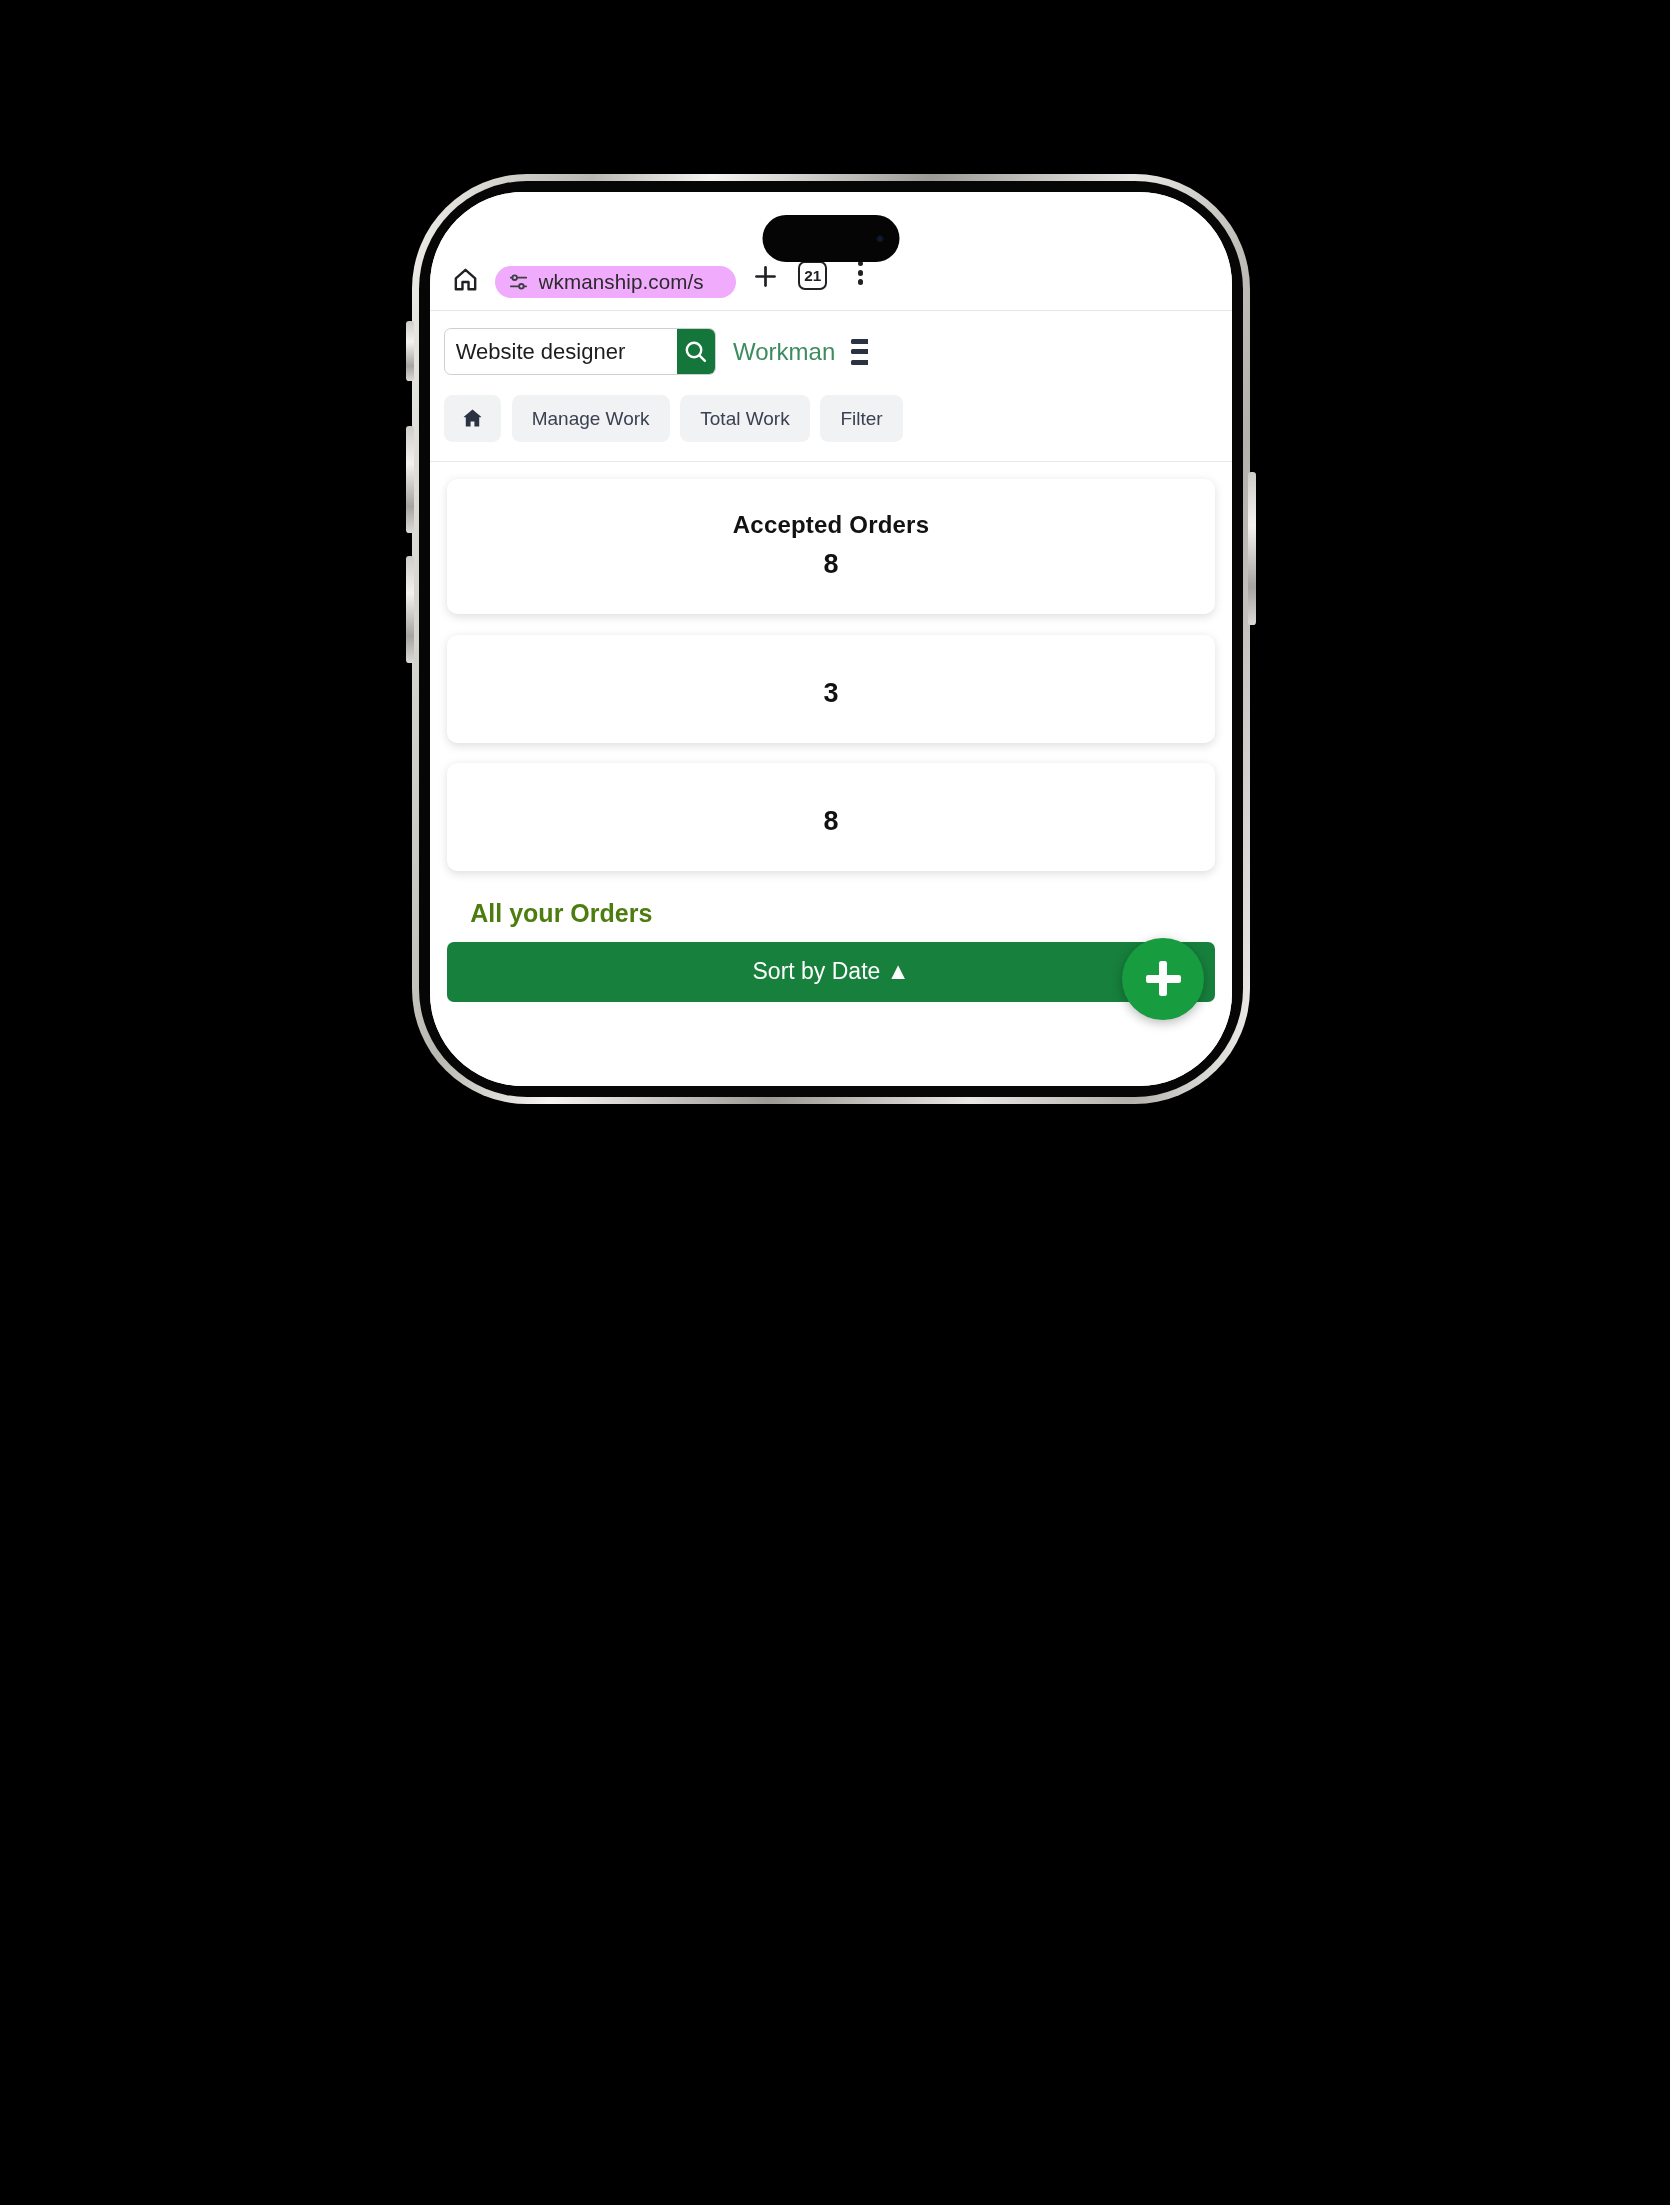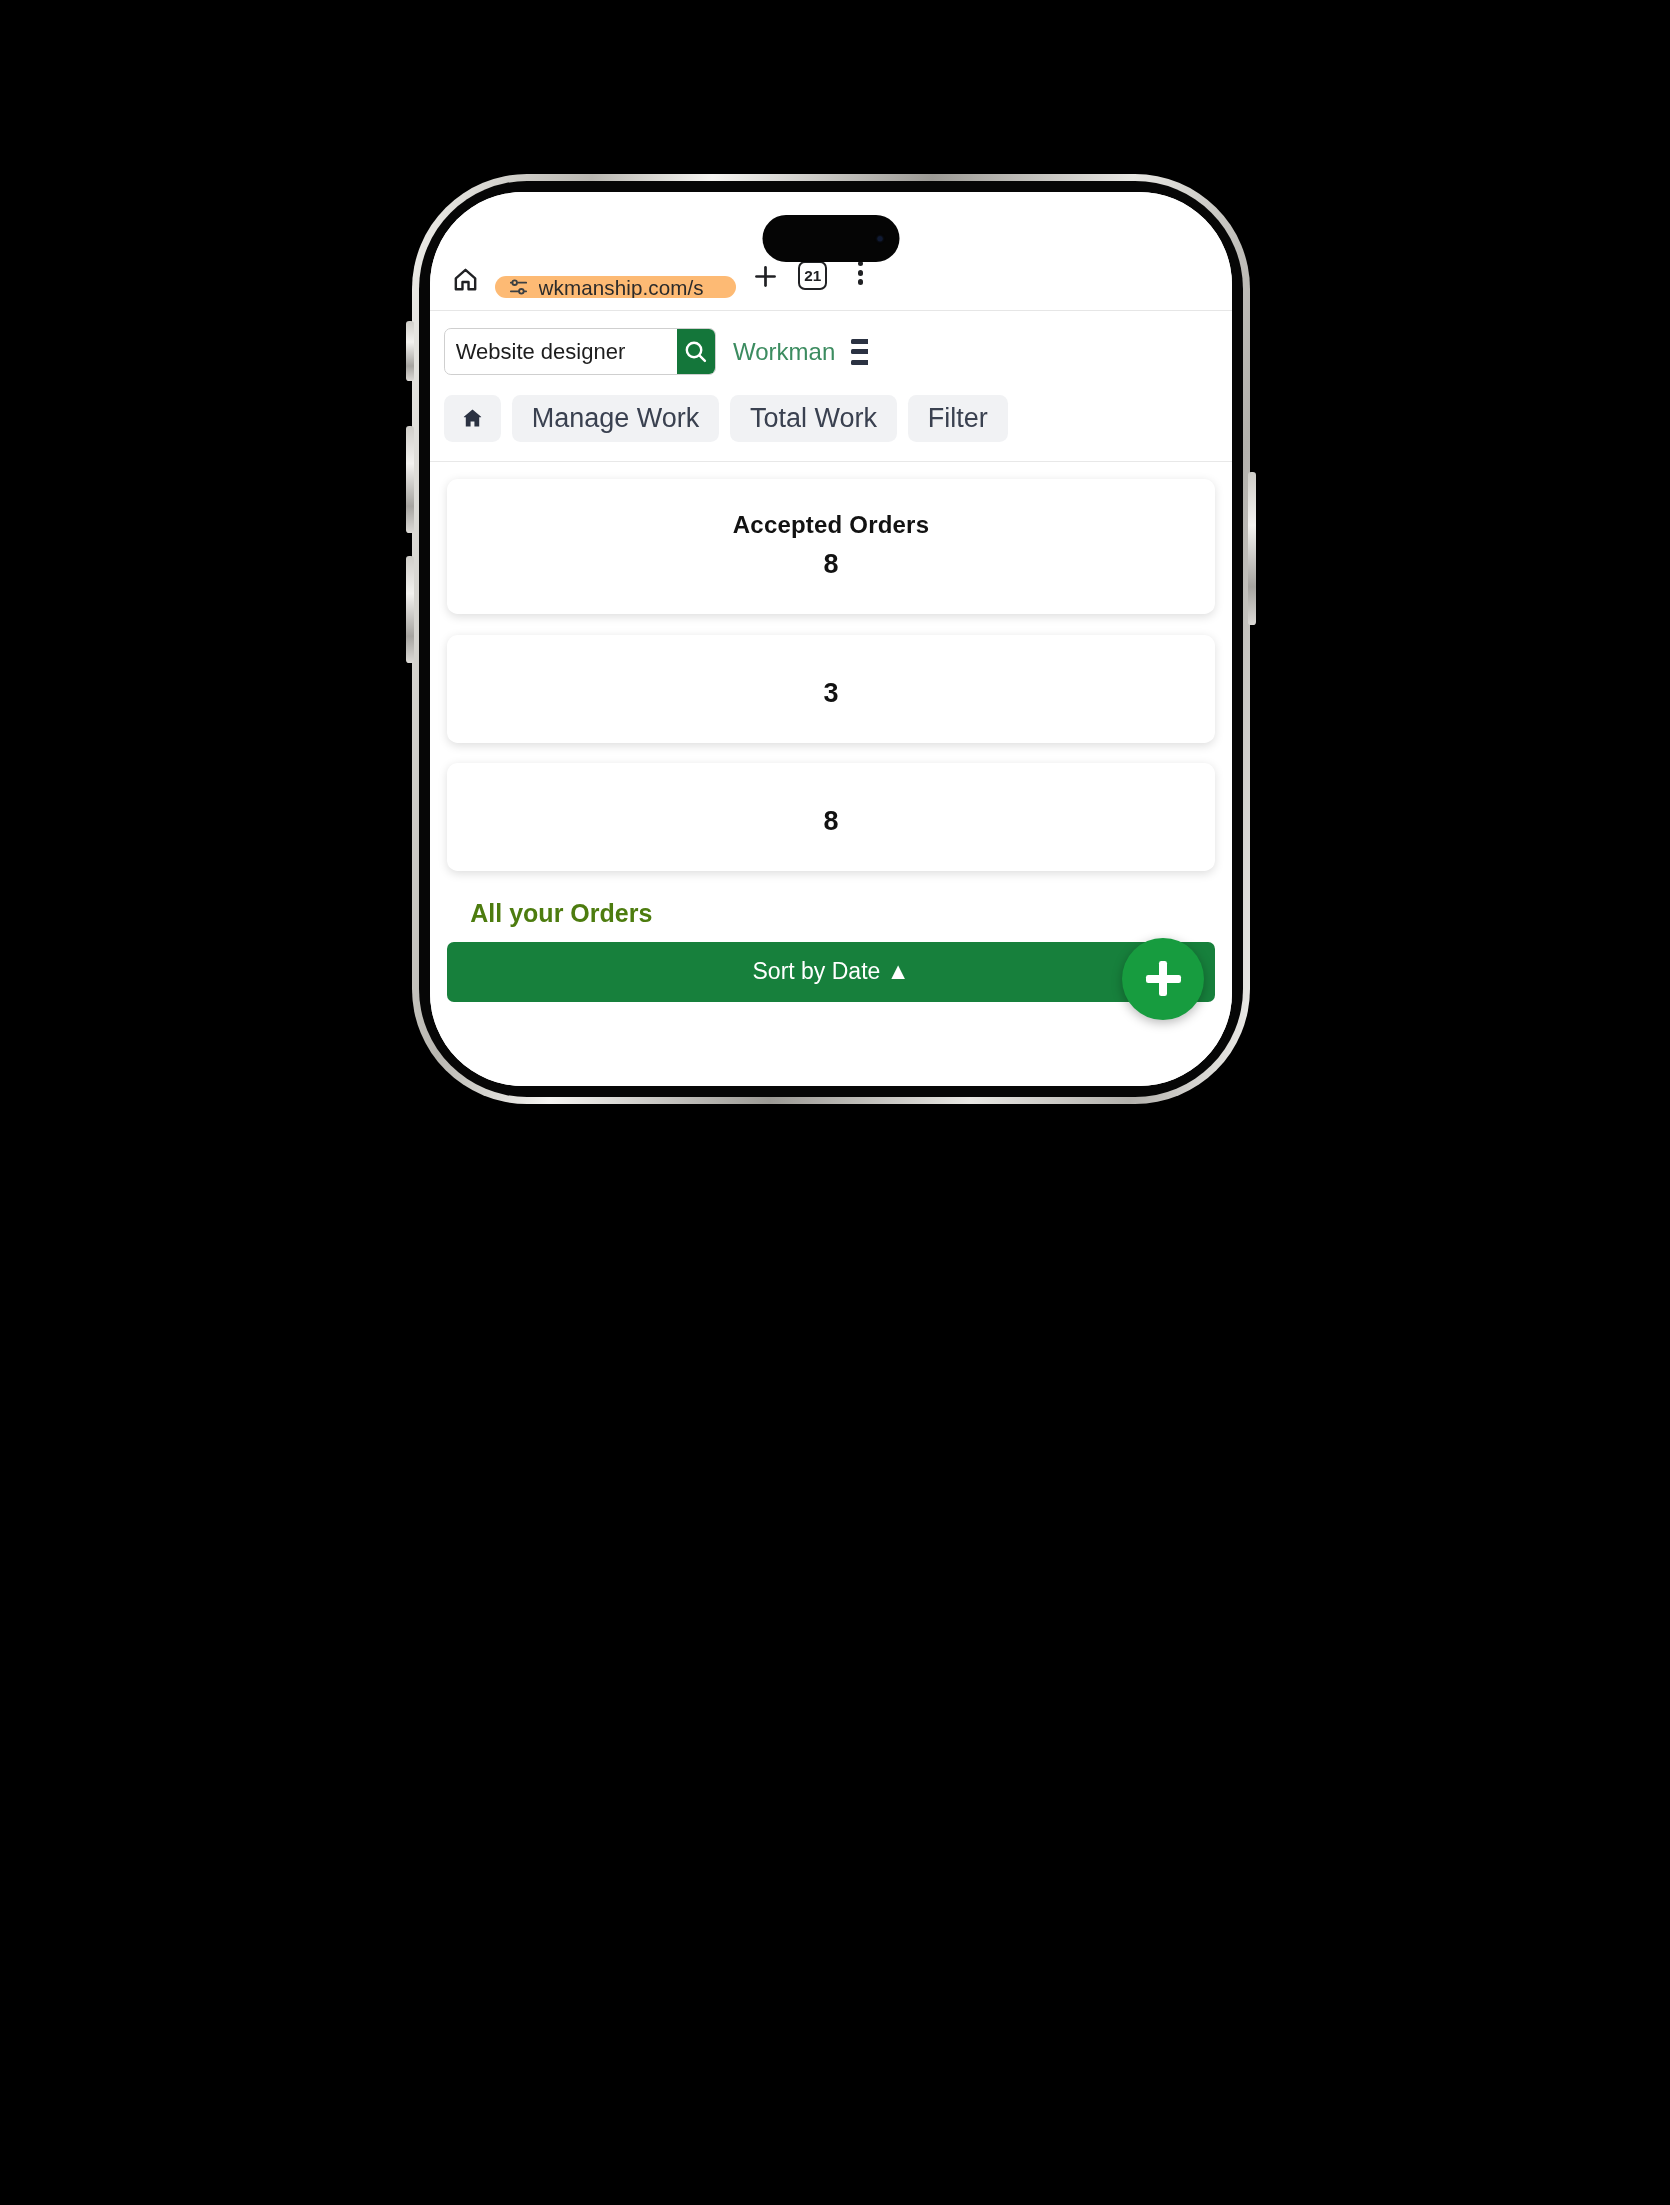--- a/index.html
+++ b/index.html
@@ -82,24 +82,24 @@
     z-index:20;
   }
   .chrome-home{
     width:37px; height:37px;
     display:flex; align-items:center; justify-content:center;
     flex:0 0 auto;
   }
   .url-pill{
     flex:1 1 auto;
     min-width:0;
-    height:22px;
-    background:#fdba74;
+    height:32px;
+    background:#f0abfc;
     border-radius:20px;
-    display:flex; 
+    display:flex; align-items:center;
     gap:8.4px;
     padding:0 9.2px 0 12.2px;
     overflow:hidden;
     max-width:241px;
   }
   .url-text{
     font-size:20.6px;
     color:#2b2b2b;
     white-space:nowrap;
     overflow:hidden;
@@ -190,21 +190,21 @@
     overflow:hidden;
     border-bottom:1.1px solid #e8e8e8;
   }
   .pill{
     background:#f1f2f4;
     border:none;
     border-radius:8.4px;
     height:47px;
     display:flex; align-items:center; justify-content:center;
     padding:0 20px;
-    font-size:27px;
+    font-size:19px;
     color:#3a4150;
     white-space:nowrap;
     flex:0 0 auto;
     cursor:pointer;
     font-family:"Liberation Sans", sans-serif;
   }
   .pill.icon-only{ padding:0 17px; }
 
   
   .cards{ padding:17px 17px 0 17px; }

